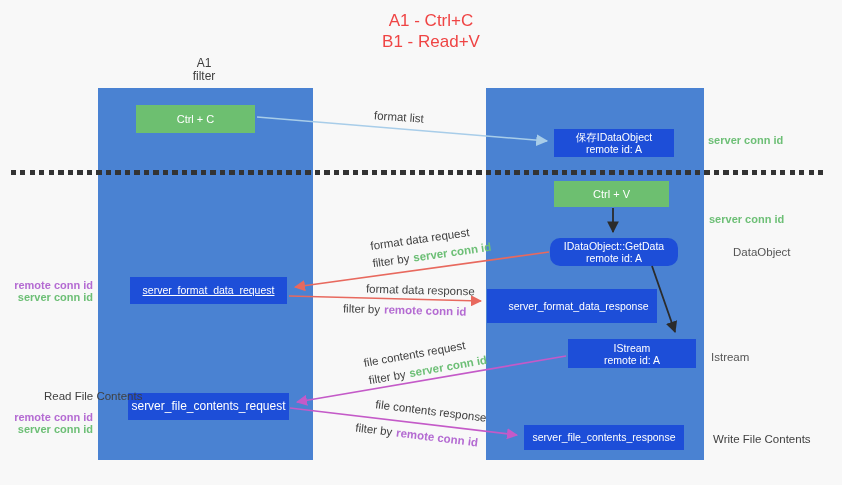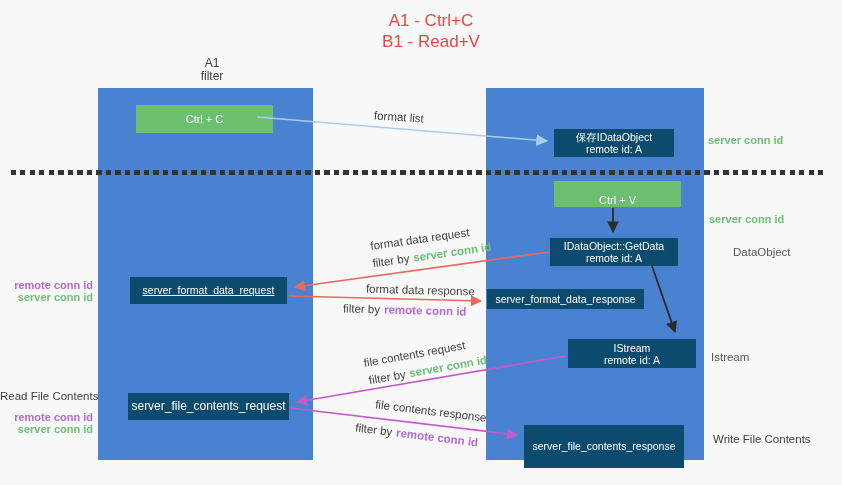--- a/index.html
+++ b/index.html
@@ -21,47 +21,47 @@
     position:absolute;top:88px;height:372px;
     background:#4a82d2;
   }
   .lane-a1{left:98px;width:215px;}
   .lane-b1{left:486px;width:218px;}
 
   .lane-hdr{
     position:absolute;top:57px;width:120px;
     text-align:center;font-size:12px;line-height:13px;color:#3d3d3d;
   }
-  .lane-hdr-a1{left:152px;}
+  .lane-hdr-a1{left:144px;}
   .lane-hdr-b1{left:541px;}
 
   .dotted{
     position:absolute;left:11px;top:170px;width:813px;height:5px;
     background:repeating-linear-gradient(90deg,#333 0 5px,transparent 5px 9.5px);
     z-index:4;
   }
 
   .node{
     position:absolute;display:flex;flex-direction:column;
     align-items:center;justify-content:center;
     color:#fff;font-size:11px;line-height:13px;text-align:center;
     z-index:3;
   }
   .node-green{background:#6dbf70;}
-  .node-orange{background:#0c4a6e;}
-
-  .n-ctrl-c{left:136px;top:105px;width:137px;height:28px;}
+  .node-orange{background:#1d4ed8;}
+
+  .n-ctrl-c{left:136px;top:105px;width:119px;height:28px;}
   .n-save{left:554px;top:129px;width:120px;height:28px;font-size:10.5px;line-height:12px;}
-  .n-ctrl-v{left:554px;top:181px;width:127px;height:26px;justify-content:flex-end;}
-  .n-getdata{left:550px;top:238px;width:128px;height:28px;font-size:10.5px;line-height:12px;}
+  .n-ctrl-v{left:554px;top:181px;width:115px;height:26px;}
+  .n-getdata{left:550px;top:238px;width:128px;height:28px;font-size:10.5px;line-height:12px;border-radius:10px;}
   .n-istream{left:568px;top:339px;width:128px;height:29px;font-size:10.5px;line-height:12px;}
   .n-fmt-req{left:130px;top:277px;width:157px;height:27px;font-size:10.5px;text-decoration:underline;}
-  .n-fmt-resp{left:487px;top:289px;width:157px;height:20px;font-size:10.5px;}
+  .n-fmt-resp{left:487px;top:289px;width:157px;height:34px;font-size:10.5px;padding-left:13px;}
   .n-file-req{left:128px;top:393px;width:161px;height:27px;font-size:12px;}
-  .n-file-resp{left:524px;top:425px;width:160px;height:43px;font-size:10.5px;}
+  .n-file-resp{left:524px;top:425px;width:160px;height:25px;font-size:10.5px;}
 
   svg.wires{position:absolute;left:0;top:0;z-index:5;pointer-events:none;}
 
   .edge-label{
     position:absolute;font-size:11.5px;color:#3f3f3f;white-space:nowrap;z-index:6;
   }
   .el-format-list{left:374px;top:111px;transform:rotate(4deg);}
   .el-fdr{left:370px;top:233px;transform:rotate(-8deg);}
   .el-fbs1{left:372px;top:249px;transform:rotate(-8deg);}
   .el-fdresp{left:366px;top:284px;transform:rotate(1.5deg);}
@@ -78,21 +78,21 @@
   .sl-bold-green{color:#6dbf76;font-weight:bold;font-size:11px;}
   .sl-bold-purple{color:#b46bd2;font-weight:bold;font-size:11px;}
   .sl-gray{color:#555;font-size:11.5px;}
   .sl-dark{color:#3f3f3f;font-size:11.5px;text-align:right;}
 
   .sl-server-save{left:708px;top:134px;}
   .sl-server-paste{left:709px;top:213px;}
   .sl-dataobject{left:713px;top:246px;margin-left:20px;}
   .sl-istream{left:711px;top:351px;}
   .sl-write{left:713px;top:433px;}
-  .sl-read{left:0;top:390px;width:93px;text-align:right;}
+  .sl-read{left:0;top:390px;width:93px;text-align:right;padding-left:44px;}
   .sl-pair1{left:0;top:279px;width:93px;text-align:right;line-height:12px;}
   .sl-pair2{left:0;top:411px;width:93px;text-align:right;line-height:12px;}
 </style>
 </head>
 <body>
 
 <div class="stage">
 
   <div class="title">
     <div>A1 - Ctrl+C</div>

